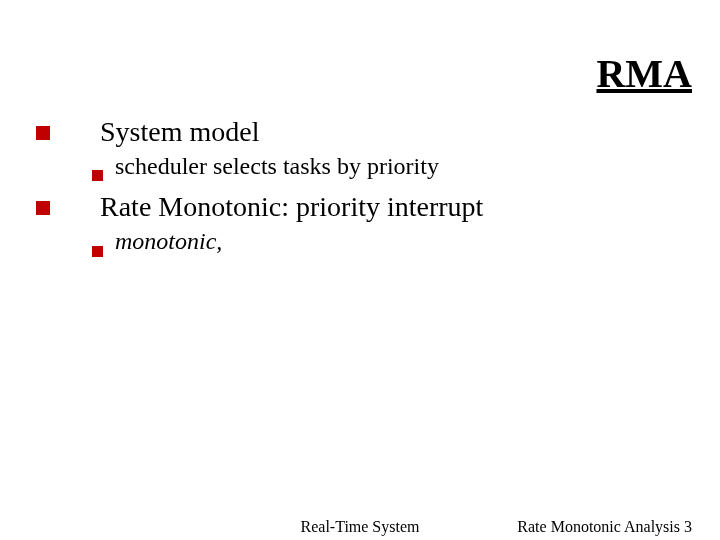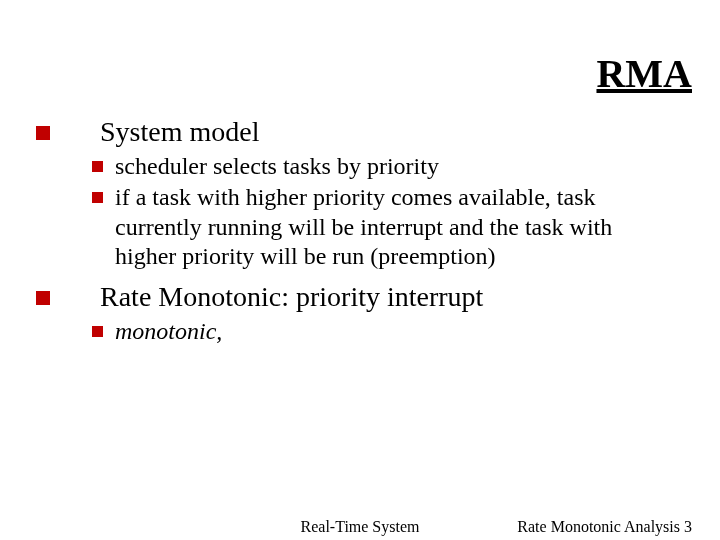--- a/index.html
+++ b/index.html
@@ -27,20 +27,21 @@
   }
   .lvl1 .bullet {
     width: 14px; height: 14px; background: #c00000; flex: 0 0 14px;
     margin-top: 10px; margin-right: 14px;
   }
   .lvl1 .text { font-size: 28px; }
   .lvl2-group { margin-left: 56px; margin-top: 2px; margin-bottom: 10px; }
   .lvl2 {
     display: flex;
     margin-top: 2px;
+    align-items: flex-end;
   }
   .lvl2 .bullet {
     width: 11px; height: 11px; background: #c00000; flex: 0 0 11px;
     margin-top: 9px; margin-right: 12px;
   }
   .lvl2 .text { font-size: 24px; line-height: 1.22; max-width: 560px; }
   .italic { font-style: italic; }
   .footer {
     position: absolute;
     bottom: 22px;
@@ -65,24 +66,20 @@
 
     <div class="lvl1">
       <div class="bullet"></div>
       <div class="text">System model</div>
     </div>
     <div class="lvl2-group">
       <div class="lvl2">
         <div class="bullet"></div>
         <div class="text">scheduler selects tasks by priority</div>
       </div>
-      <div class="lvl2">
-        <div class="bullet"></div>
-        <div class="text">if a task with higher priority comes available, task currently running will be interrupt and the task with higher priority will be run (preemption)</div>
-      </div>
     </div>
 
     <div class="lvl1">
       <div class="bullet"></div>
       <div class="text">Rate Monotonic: priority interrupt</div>
     </div>
     <div class="lvl2-group">
       <div class="lvl2">
         <div class="bullet"></div>
         <div class="text italic">monotonic,</div>

